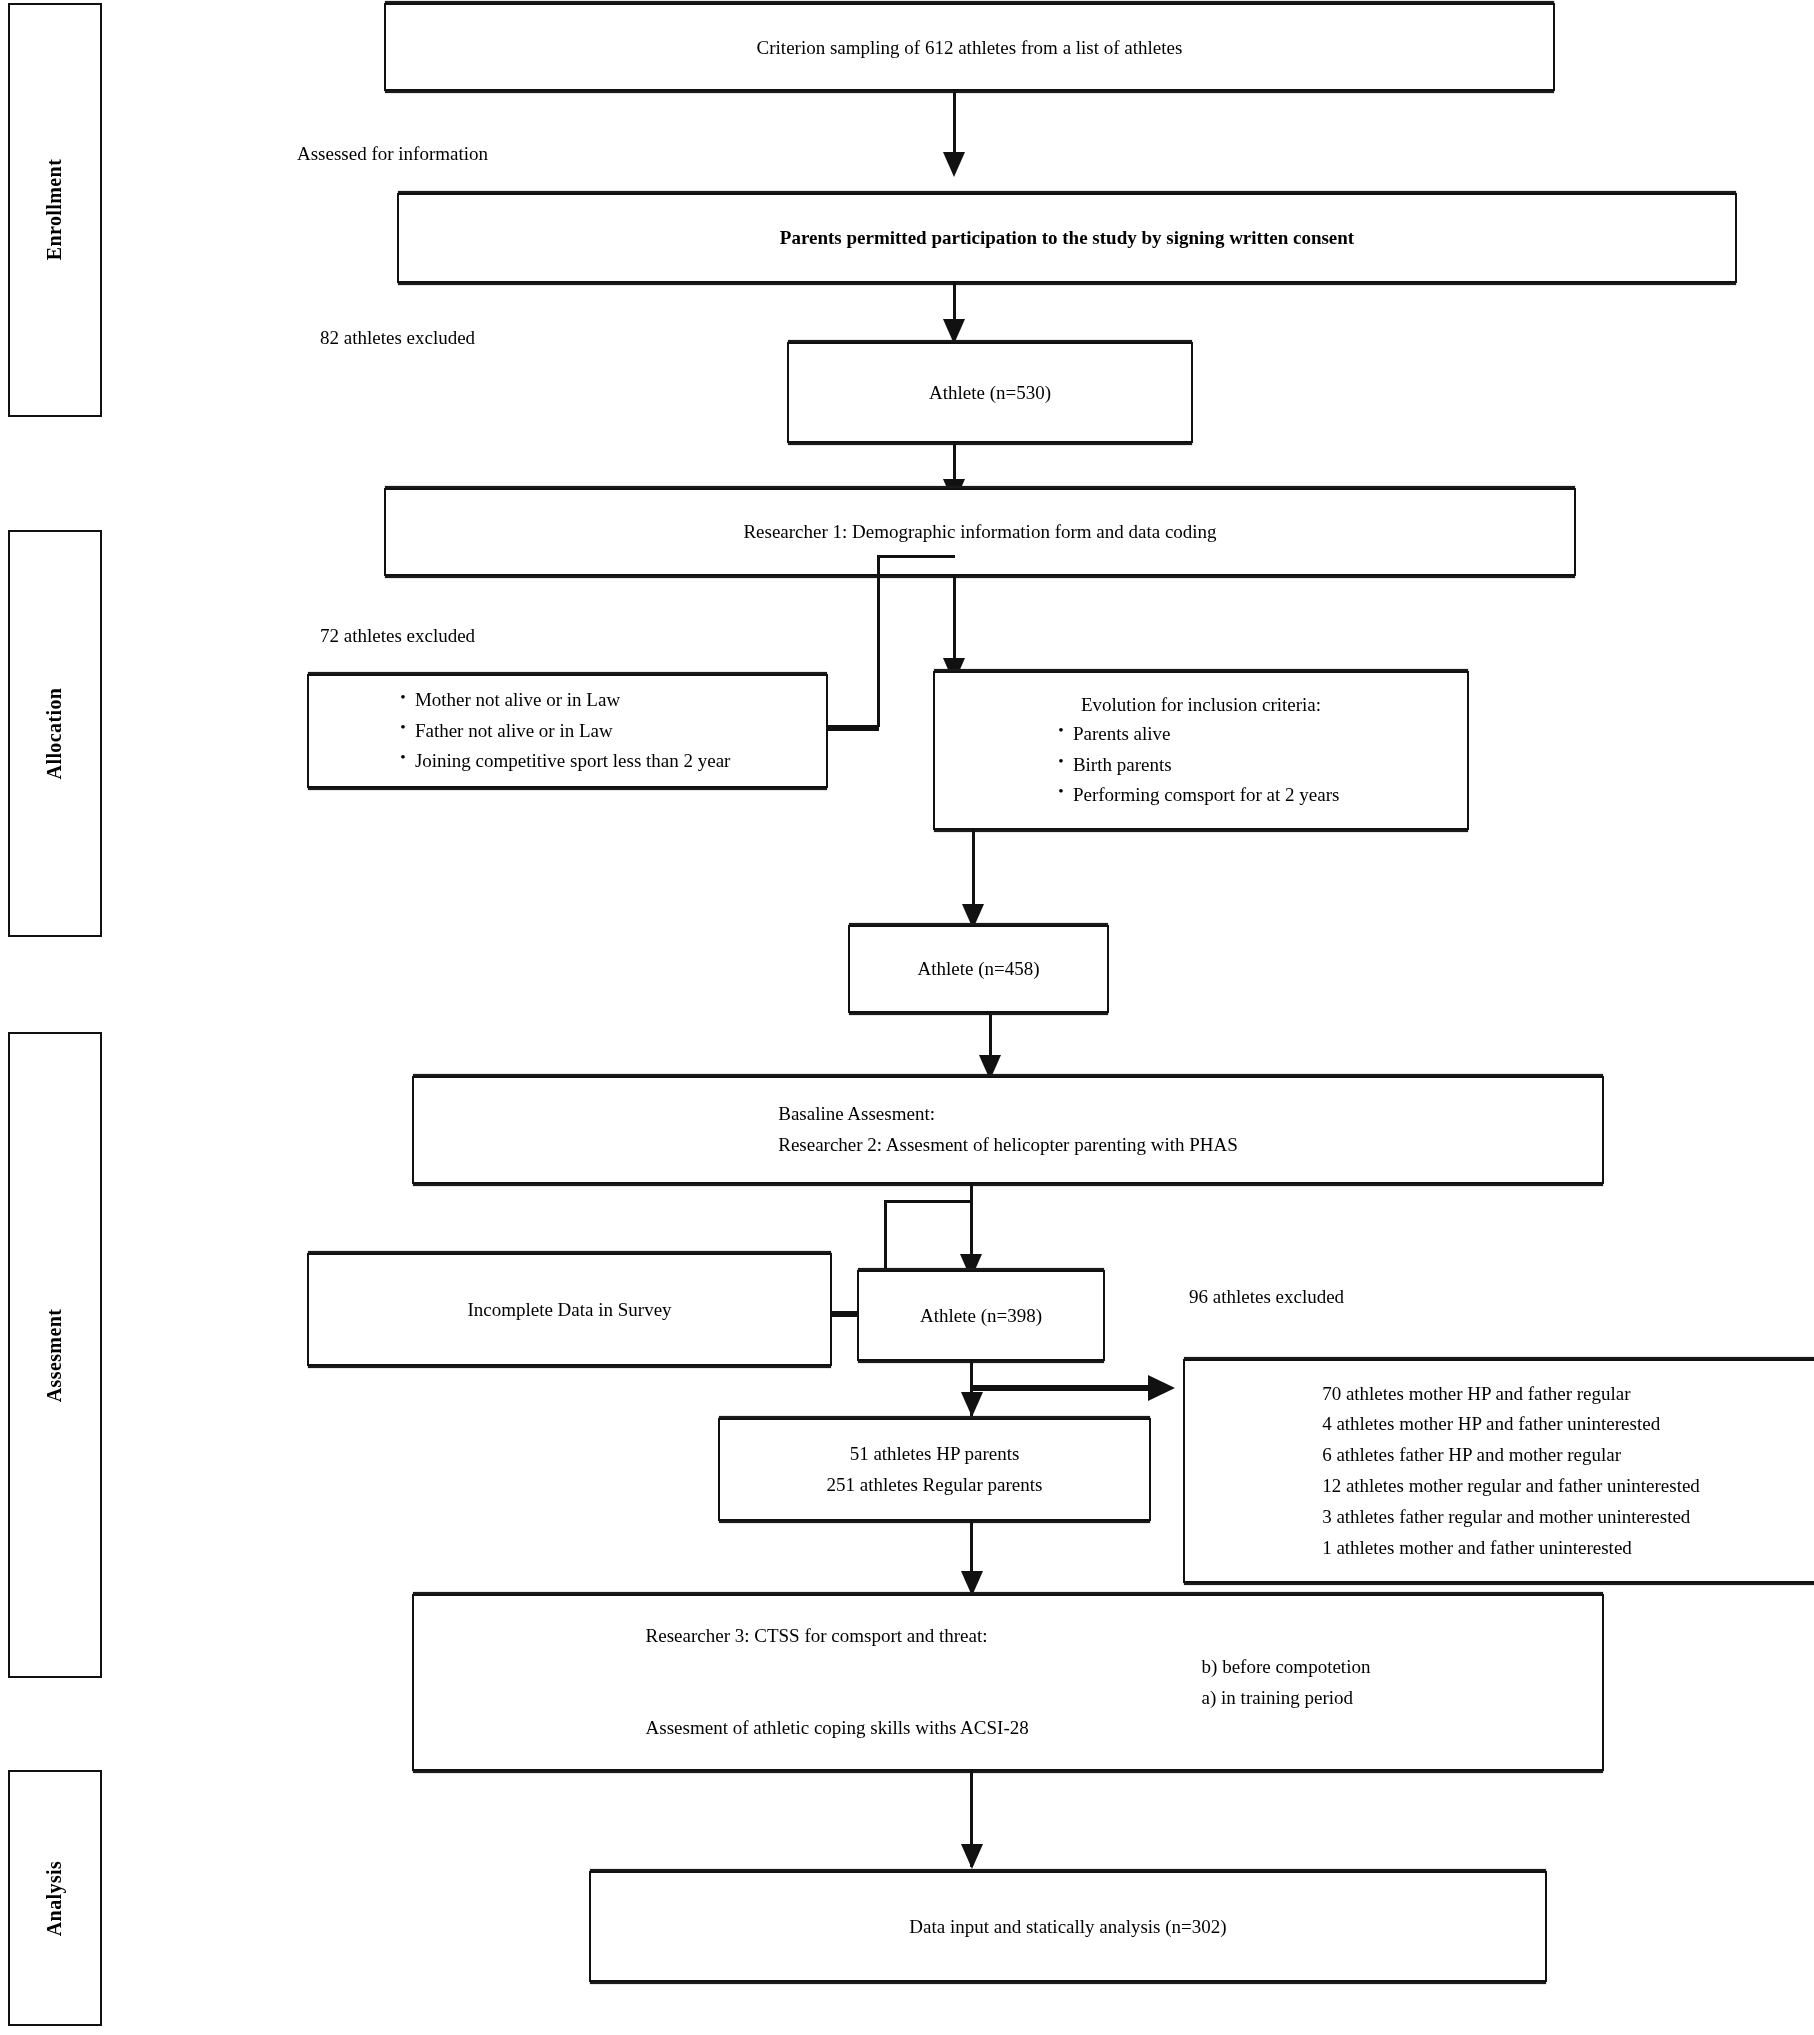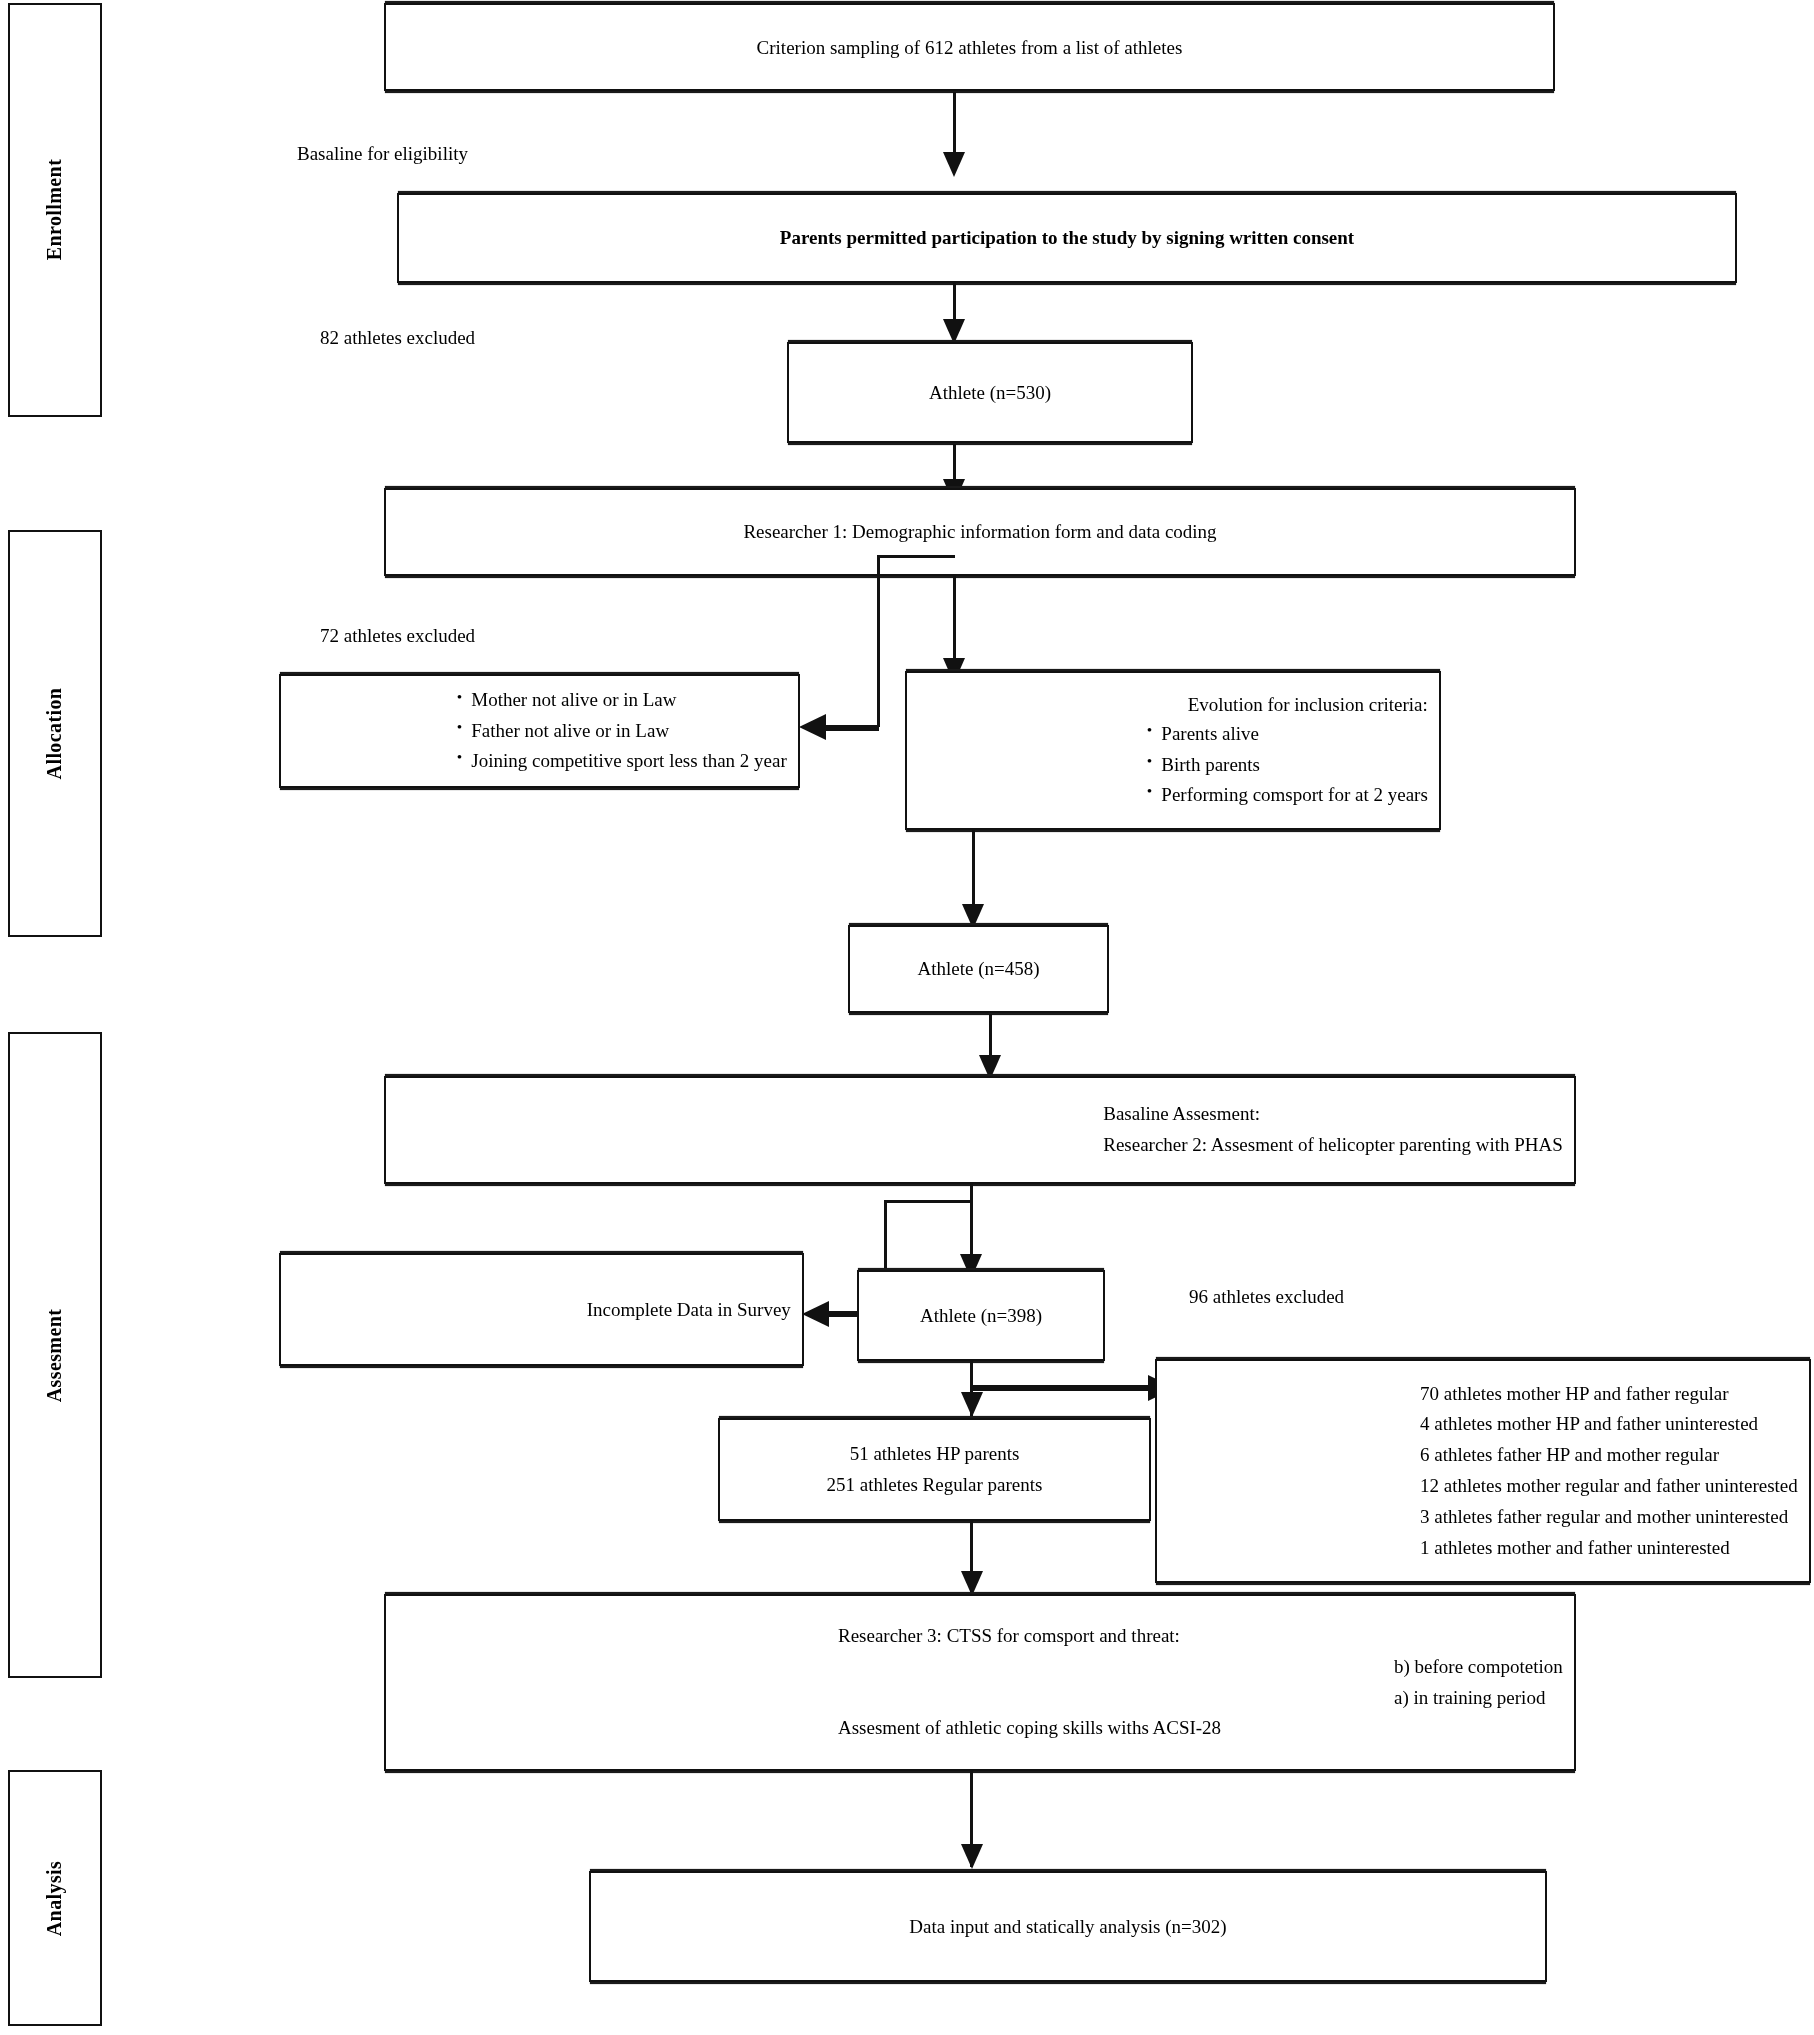--- a/index.html
+++ b/index.html
@@ -11,21 +11,21 @@
     position:absolute;
     background:#fff;
     border:2.2px solid #111;
     box-sizing:border-box;
     box-shadow:0 3px 0 -0.9px #1a1a1a, 0 -3px 0 -0.9px #1a1a1a;
     display:flex;
     flex-direction:column;
     justify-content:center;
   }
   .box.center{align-items:center;text-align:center;}
-  .box.left{align-items:flex-end;text-align:left;}
+  .box.left{align-items:center;text-align:left;margin-left:28px;}
   .box .txt{font-size:19px;line-height:1.45;padding:0 11.2px;white-space:nowrap;}
 
   
   .stage{
     position:absolute;
     background:#fff;
     border:2.6px solid #111;
     box-sizing:border-box;
     display:flex;align-items:center;justify-content:center;
   }
@@ -98,21 +98,21 @@
   </div>
 
   <div class="box center" style="left:384px; top:3.4px; width:1171px; height:88px;">
     <div class="txt">Criterion sampling of 612 athletes from a list of athletes</div>
   </div>
 
   <div class="vline" style="left:953px; top:92px; width:2.6px; height:64px;"></div>
   <div class="arrow-down" style="left:943px; top:152px;"></div>
 
   <div class="note" style="left:297px; top:143px;">
-    <span>Basaline for eligibility</span>
+    <span>Assessed for information</span>
   </div>
 
   <div class="box center" style="left:397px; top:193px; width:1340px; height:90px;font-weight:bold;">
     <div class="txt">Parents permitted participation to the study by signing written consent</div>
   </div>
 
   <div class="vline" style="left:953px; top:283px; width:2.6px; height:39px;"></div>
   <div class="arrow-down" style="left:943px; top:319px;"></div>
 
   <div class="note" style="left:320px; top:327px;">

